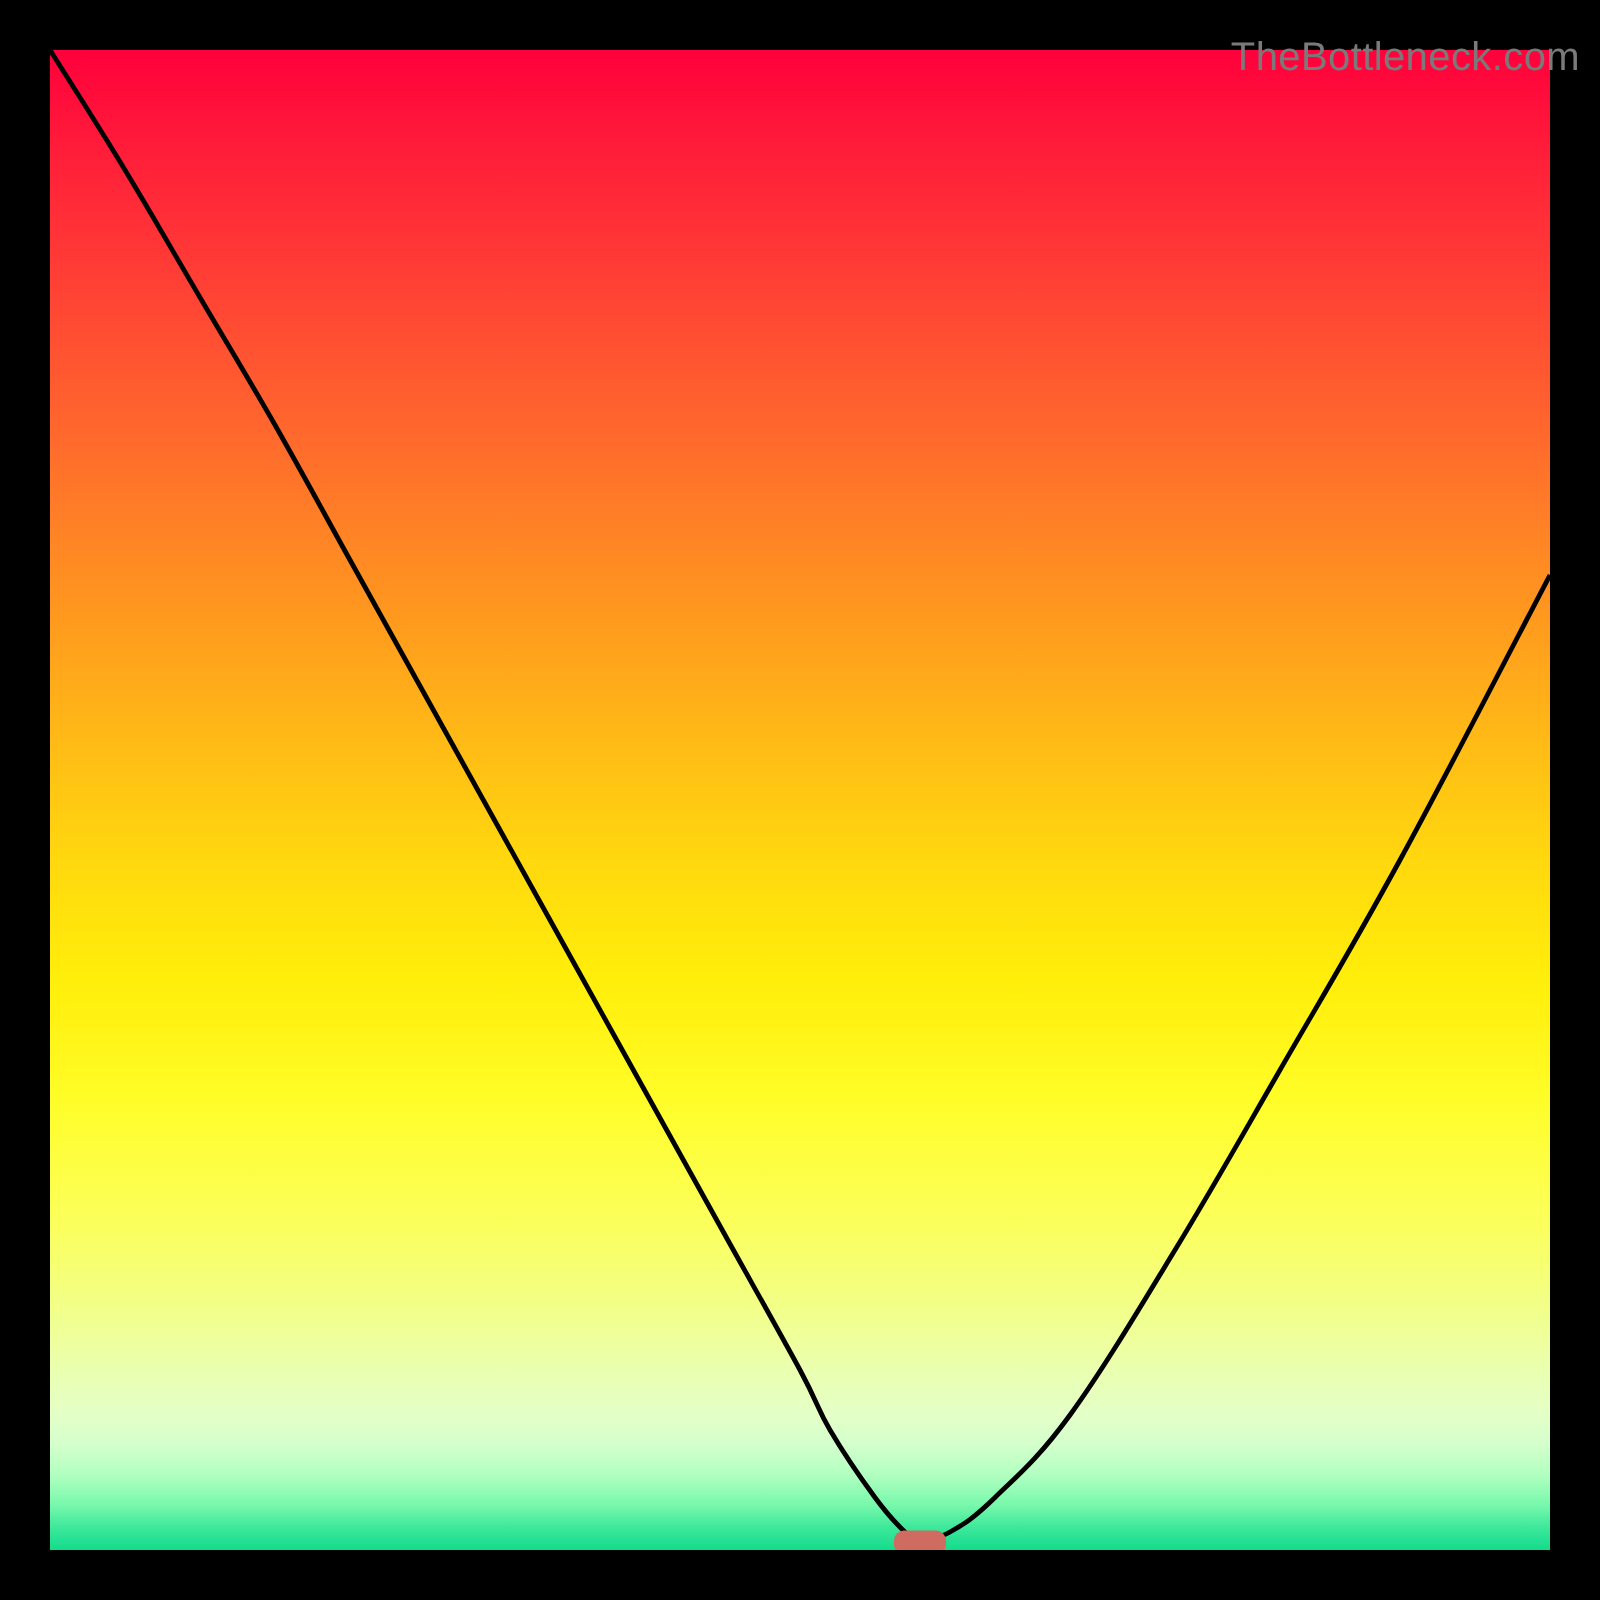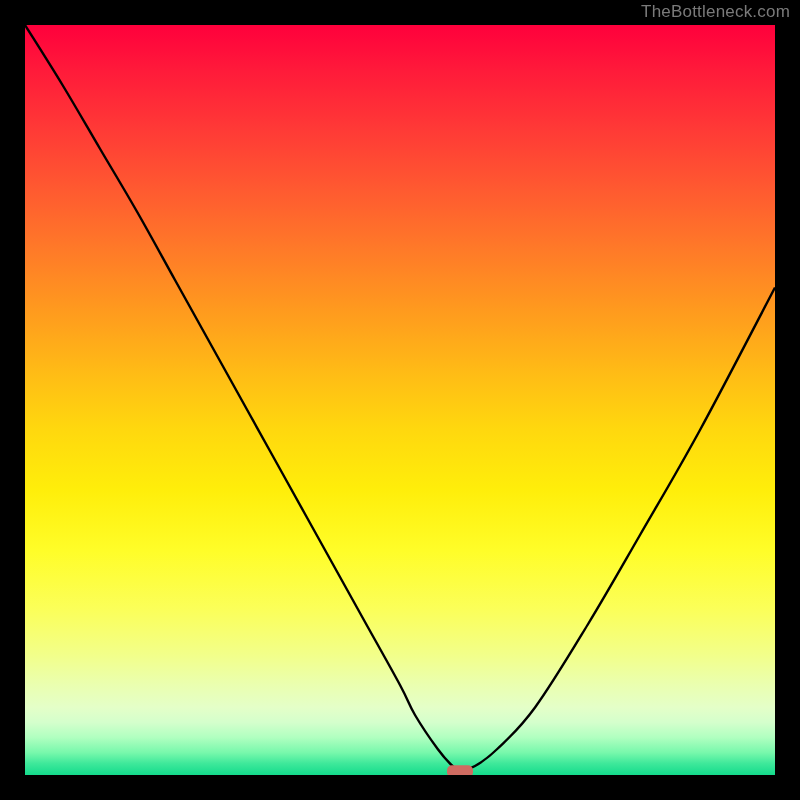--- a/index.html
+++ b/index.html
@@ -48,24 +48,24 @@
     position: absolute;
     inset: 0;
     width: 100%;
     height: 100%;
   }
   .curve path, .curve line, .curve rect {
     vector-effect: non-scaling-stroke;
   }
   .watermark {
     position: absolute;
-    top: 2px;
+    top: 18px;
     right: 10px;
     font-family: Arial, Helvetica, sans-serif;
-    font-size: 17px;
+    font-size: 20px;
     color: #7a7a7a;
     letter-spacing: 0.2px;
     user-select: none;
   }
 </style>
 </head>
 <body>
 
 <div class="frame">
   <div class="plot-area">

